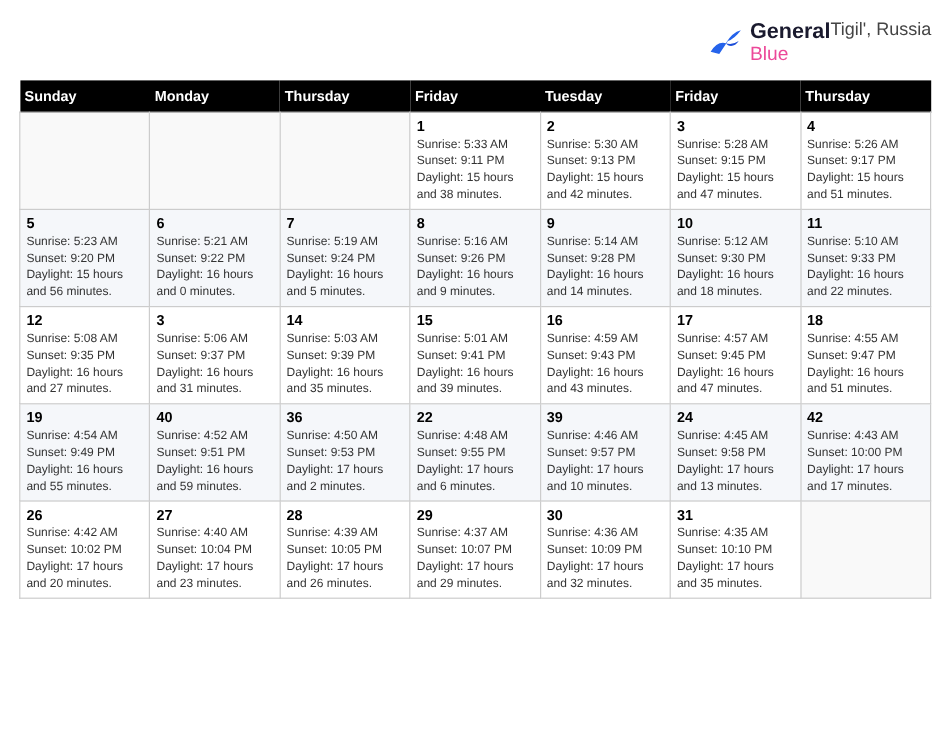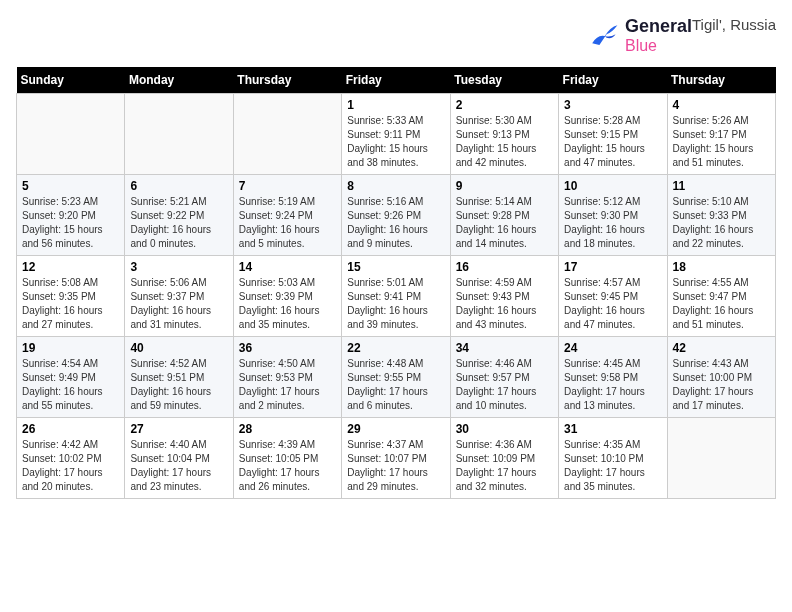--- a/index.html
+++ b/index.html
@@ -201,21 +201,21 @@
         </td>
         <td>
           <span class="day-number">36</span>
           <div class="day-info">Sunrise: 4:50 AM<br>Sunset: 9:53 PM<br>Daylight: 17 hours<br>and 2 minutes.</div>
         </td>
         <td>
           <span class="day-number">22</span>
           <div class="day-info">Sunrise: 4:48 AM<br>Sunset: 9:55 PM<br>Daylight: 17 hours<br>and 6 minutes.</div>
         </td>
         <td>
-          <span class="day-number">34</span>
+          <span class="day-number">39</span>
           <div class="day-info">Sunrise: 4:46 AM<br>Sunset: 9:57 PM<br>Daylight: 17 hours<br>and 10 minutes.</div>
         </td>
         <td>
           <span class="day-number">24</span>
           <div class="day-info">Sunrise: 4:45 AM<br>Sunset: 9:58 PM<br>Daylight: 17 hours<br>and 13 minutes.</div>
         </td>
         <td>
           <span class="day-number">42</span>
           <div class="day-info">Sunrise: 4:43 AM<br>Sunset: 10:00 PM<br>Daylight: 17 hours<br>and 17 minutes.</div>
         </td>

